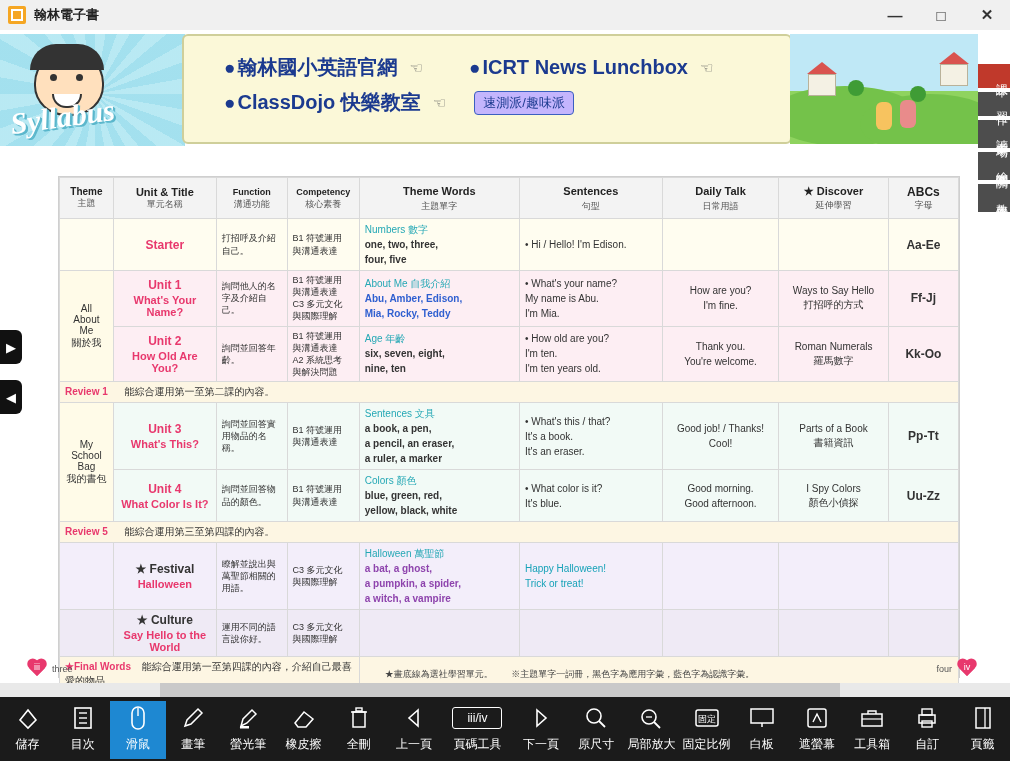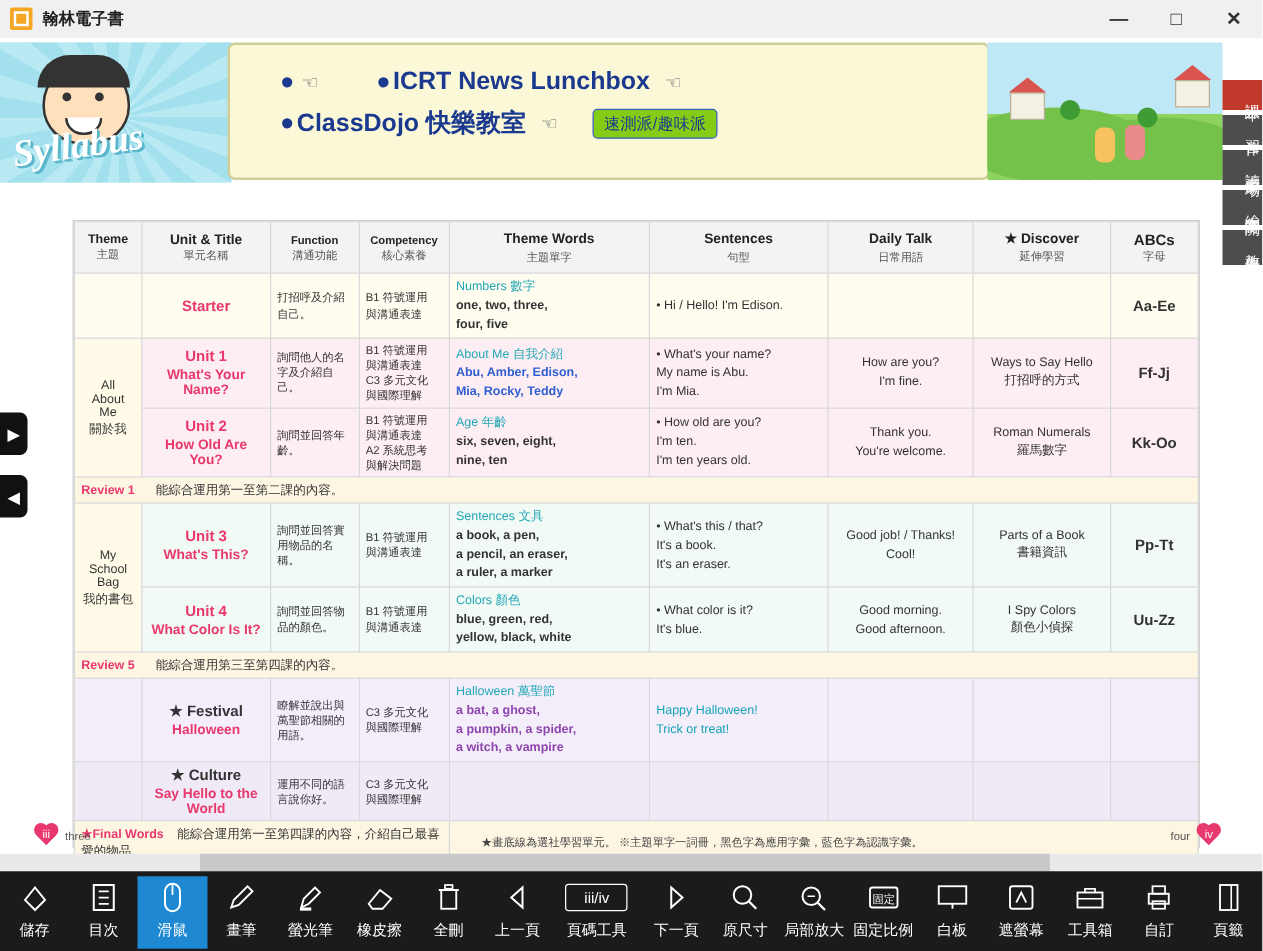--- a/index.html
+++ b/index.html
@@ -21,21 +21,21 @@
   .syll-face{position:absolute;left:34px;top:16px;width:66px;height:62px;background:#ffe0bd;border-radius:50% 50% 46% 46%;border:2px solid #333;z-index:2;}
   .syll-hair{position:absolute;left:30px;top:10px;width:74px;height:26px;background:#333;border-radius:36px 36px 0 0;z-index:3;}
   .eye{position:absolute;width:7px;height:7px;background:#333;border-radius:50%;z-index:4;}
   .mouth{position:absolute;left:52px;top:60px;width:26px;height:12px;border:2px solid #333;border-top:none;border-radius:0 0 18px 18px;background:#fff;z-index:4;}
   .syll-text{position:absolute;left:10px;top:66px;font-family:"Liberation Serif",serif;font-style:italic;font-weight:bold;font-size:30px;color:#ffffff;text-shadow:1px 1px 0 #5bb7cc, 2px 2px 0 #5bb7cc;transform:rotate(-8deg);z-index:5;}
   .ban-mid{position:absolute;left:182px;top:0;width:610px;height:110px;background:#fbf8d8;border:2px solid #cfcf9a;border-radius:6px;box-sizing:border-box;padding:10px 14px;}
   .ban-row{display:flex;align-items:center;margin:8px 0 0 26px;}
   .ban-link{font-size:20px;font-weight:bold;color:#1b3a8f;margin-right:8px;}
   .dot{color:#1b3a8f;font-size:19px;margin-right:2px;}
   .hand{font-size:15px;color:#666;margin-left:4px;}
-  .pill{display:inline-block;border:1px solid #3b5fc0;color:#1b3a8f;border-radius:4px;padding:2px 8px;font-size:13px;background:#84cc16;margin-left:28px;}
+  .pill{display:inline-block;border:1px solid #3b5fc0;color:#1b3a8f;border-radius:4px;padding:2px 8px;font-size:13px;background:#c4b5fd;margin-left:28px;}
   .ban-right{position:absolute;left:790px;top:0;width:188px;height:110px;background:linear-gradient(#bfe8f6 0 52%, #8fd35f 52% 100%);overflow:hidden;}
   .hill{position:absolute;width:150px;height:60px;background:#74c24a;border-radius:50%;}
   .house{position:absolute;width:26px;height:20px;background:#f4f1e4;border:1px solid #b9b29a;}
   .roof{position:absolute;width:0;height:0;border-left:15px solid transparent;border-right:15px solid transparent;border-bottom:12px solid #d9534f;}
   .tree{position:absolute;width:16px;height:16px;background:#3f9c35;border-radius:50%;}
   .kid{position:absolute;width:16px;height:28px;background:#ffd9a0;border-radius:6px;}
   
   .sidetabs{position:absolute;right:0;top:34px;width:32px;}
   .stab{width:32px;margin-bottom:4px;color:#fff;font-size:12px;writing-mode:vertical-rl;text-align:center;padding:10px 0;letter-spacing:2px;box-sizing:border-box;}
   .stab.red{background:#c0392b;}
@@ -112,20 +112,21 @@
       <div class="syll-face"></div>
       <div class="eye" style="left:50px;top:40px"></div>
       <div class="eye" style="left:76px;top:40px"></div>
       <div class="mouth"></div>
       <div class="syll-text">Syllabus</div>
     </div>
 
     <div class="ban-mid">
       <div class="ban-row">
         <span class="dot">●</span>
+        <span class="ban-link">翰林國小英語官網</span>
         <span class="hand">☜</span>
         <span class="dot" style="margin-left:46px">●</span>
         <span class="ban-link">ICRT News Lunchbox</span>
         <span class="hand">☜</span>
       </div>
       <div class="ban-row">
         <span class="dot">●</span>
         <span class="ban-link">ClassDojo 快樂教室</span>
         <span class="hand">☜</span>
         <span class="pill">速測派/趣味派</span>
@@ -349,21 +350,21 @@
           <td class="c-abc"></td>
         </tr>
 
         <tr class="finalrow">
           <td colspan="4">
             <span class="star" style="font-weight:bold">★Final Words</span>
             <span style="margin-left:8px">能綜合運用第一至第四課的內容，介紹自己最喜愛的物品。</span>
           </td>
           <td colspan="5" class="note">
             <span style="margin-left:20px">★畫底線為選社學習單元。</span>
-            <span style="">※主題單字一詞冊，黑色字為應用字彙，藍色字為認識字彙。</span>
+            <span style="margin-left:16px">※主題單字一詞冊，黑色字為應用字彙，藍色字為認識字彙。</span>
           </td>
         </tr>
       </tbody>
     </table>
   </div>
 
   <div class="hearts">
     <div style="position:absolute;left:26px;top:0;display:flex;align-items:center;">
       <div class="heart">
           <span>iii</span>

